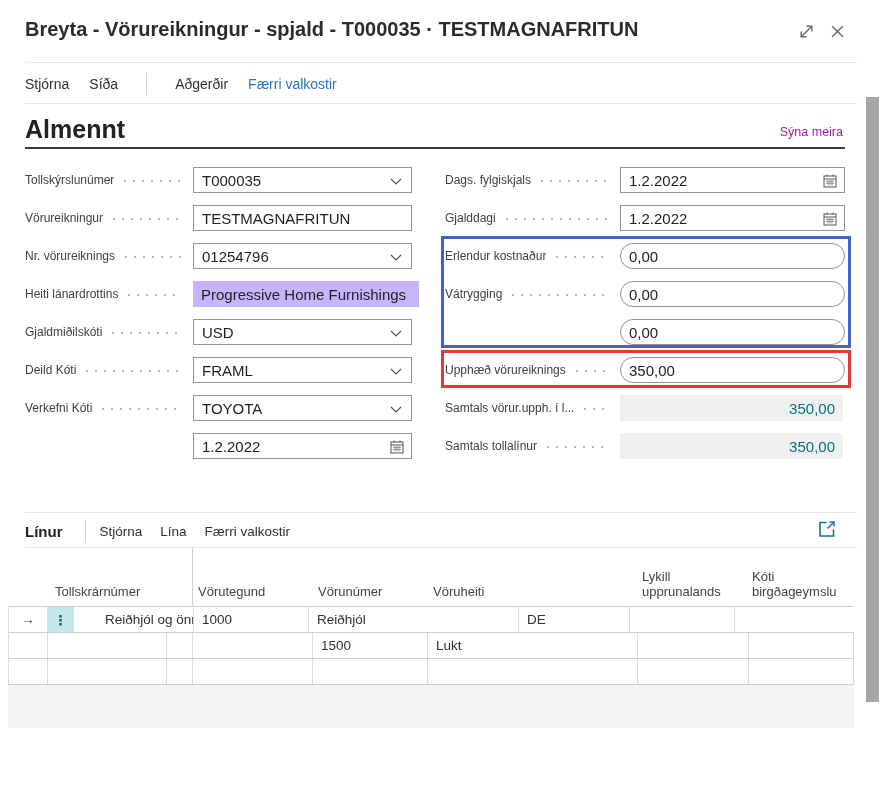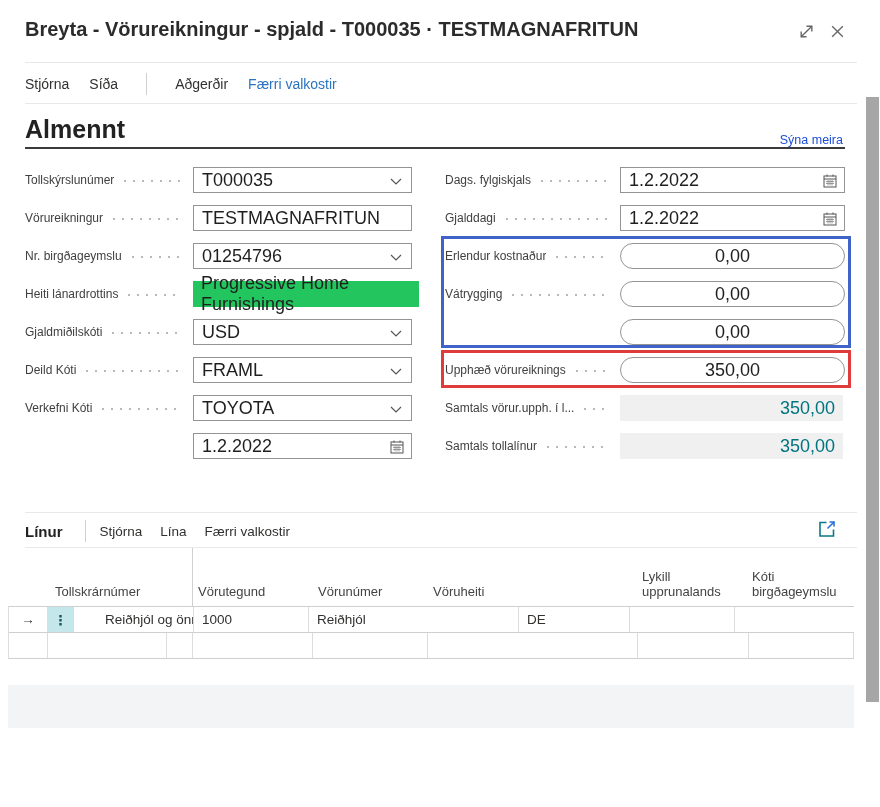--- a/index.html
+++ b/index.html
@@ -9,36 +9,36 @@
   .wtitle{position:absolute;left:25px;top:18px;font-size:20px;font-weight:600;color:#2b2b2b;white-space:nowrap;}
   .winicon{position:absolute;top:23px;width:17px;height:17px;cursor:pointer;}
   .hline{position:absolute;height:1px;background:#e8e8e8;}
   
   .menubar{position:absolute;left:25px;top:71px;height:26px;display:flex;align-items:center;gap:20px;font-size:14px;color:#323130;}
   .menubar .mi{cursor:pointer;white-space:nowrap;}
   .vsep{width:1px;height:22px;background:#d0d0d0;margin:0 8px;}
   .link-blue{color:#2b74c0;}
   
   .sec-title{position:absolute;left:25px;top:115px;font-size:25px;font-weight:700;color:#222;}
-  .show-more{position:absolute;right:37px;top:133px;font-size:12.5px;color:#1d4ed8;cursor:pointer;}
+  .show-more{position:absolute;right:37px;top:125px;font-size:12.5px;color:#a21caf;cursor:pointer;}
   .sec-underline{position:absolute;left:25px;top:147px;width:820px;height:2px;background:#3b3a39;}
   
   .frow{position:absolute;left:0;width:880px;height:26px;}
   .flab{position:absolute;display:flex;align-items:center;height:26px;font-size:12px;color:#404040;}
   .flab .lbl{white-space:nowrap;overflow:hidden;}
   .leader{flex:1;height:2px;margin:2px 6px 0 10px;align-self:center;
           background-image:repeating-linear-gradient(to right,#bab7b4 0 2px,transparent 2px 9px);}
   .Llab{left:25px;width:162px;}
   .Rlab{left:445px;width:169px;}
   .fbox{position:absolute;height:26px;box-sizing:border-box;border:1px solid #949494;background:#fff;
-        display:flex;align-items:center;padding:4px 8px;font-size:18px;color:#1f1f1f;cursor:text;}
+        display:flex;align-items:center;padding:4px 8px;font-size:15px;color:#1f1f1f;cursor:text;}
   .Lbox{left:193px;width:219px;}
   .Rbox{left:620px;width:225px;}
-  .fbox.num{justify-content:center;border-radius:13px;}
-  .fbox.ro{border:none;background:#22c55e;cursor:default;align-items:center;}
+  .fbox.num{justify-content:flex-start;border-radius:13px;}
+  .fbox.ro{border:none;background:#c4b5fd;cursor:default;align-items:center;}
   .fbox.roamt{border:none;background:#f0f0f0;justify-content:flex-end;color:#00757f;cursor:default;}
   .fbox .chev{position:absolute;right:9px;top:10px;}
   .fbox .cal{position:absolute;right:6px;top:5px;}
   .fbox.withicon{padding-right:26px;}
   
   .anno{position:absolute;pointer-events:none;box-sizing:border-box;}
   .anno.blue{left:441px;top:236px;width:410px;height:112px;border:3px solid #3f63c6;}
   .anno.red{left:441px;top:350px;width:410px;height:38px;border:3px solid #de3b3b;}
   
   .scrollbar{position:absolute;left:866px;top:97px;width:13px;height:605px;background:#a6a6a6;cursor:pointer;}
@@ -171,21 +171,21 @@
               <line x1="8" y1="7" x2="8" y2="12.5"></line>
               <line x1="10" y1="7" x2="10" y2="12.5"></line>
             </g>
           </svg>
         </span>
     </div>
   </div>
 
   <div class="frow" style="top:243px;">
     <div class="flab Llab">
-        <span class="lbl">Nr. birgðageymslu</span>
+        <span class="lbl">Nr. vörureiknings</span>
         <span class="leader"></span>
       </div>
     <div class="fbox Lbox withicon">
       <span>01254796</span>
       <span class="chev">
           <svg width="12" height="7" viewBox="0 0 12 7" fill="none" stroke="#555" stroke-width="1.2">
             <path d="M1 1 L6 6 L11 1"></path>
           </svg>
         </span>
     </div>
@@ -347,20 +347,30 @@
       <div class="tcell c4">1000</div>
       <div class="tcell c5">Reiðhjól</div>
       <div class="tcell c6">DE</div>
       <div class="tcell c7"></div>
     </div>
     <div class="trow">
       <div class="tcell c0"></div>
       <div class="tcell c1"></div>
       <div class="tcell c2"></div>
       <div class="tcell c3"></div>
+      <div class="tcell c4">1500</div>
+      <div class="tcell c5">Lukt</div>
+      <div class="tcell c6"></div>
+      <div class="tcell c7"></div>
+    </div>
+    <div class="trow">
+      <div class="tcell c0"></div>
+      <div class="tcell c1"></div>
+      <div class="tcell c2"></div>
+      <div class="tcell c3"></div>
       <div class="tcell c4"></div>
       <div class="tcell c5"></div>
       <div class="tcell c6"></div>
       <div class="tcell c7"></div>
     </div>
   </div>
 
   <div class="grid-filler"></div>
 
   <div class="footer-line"></div>

